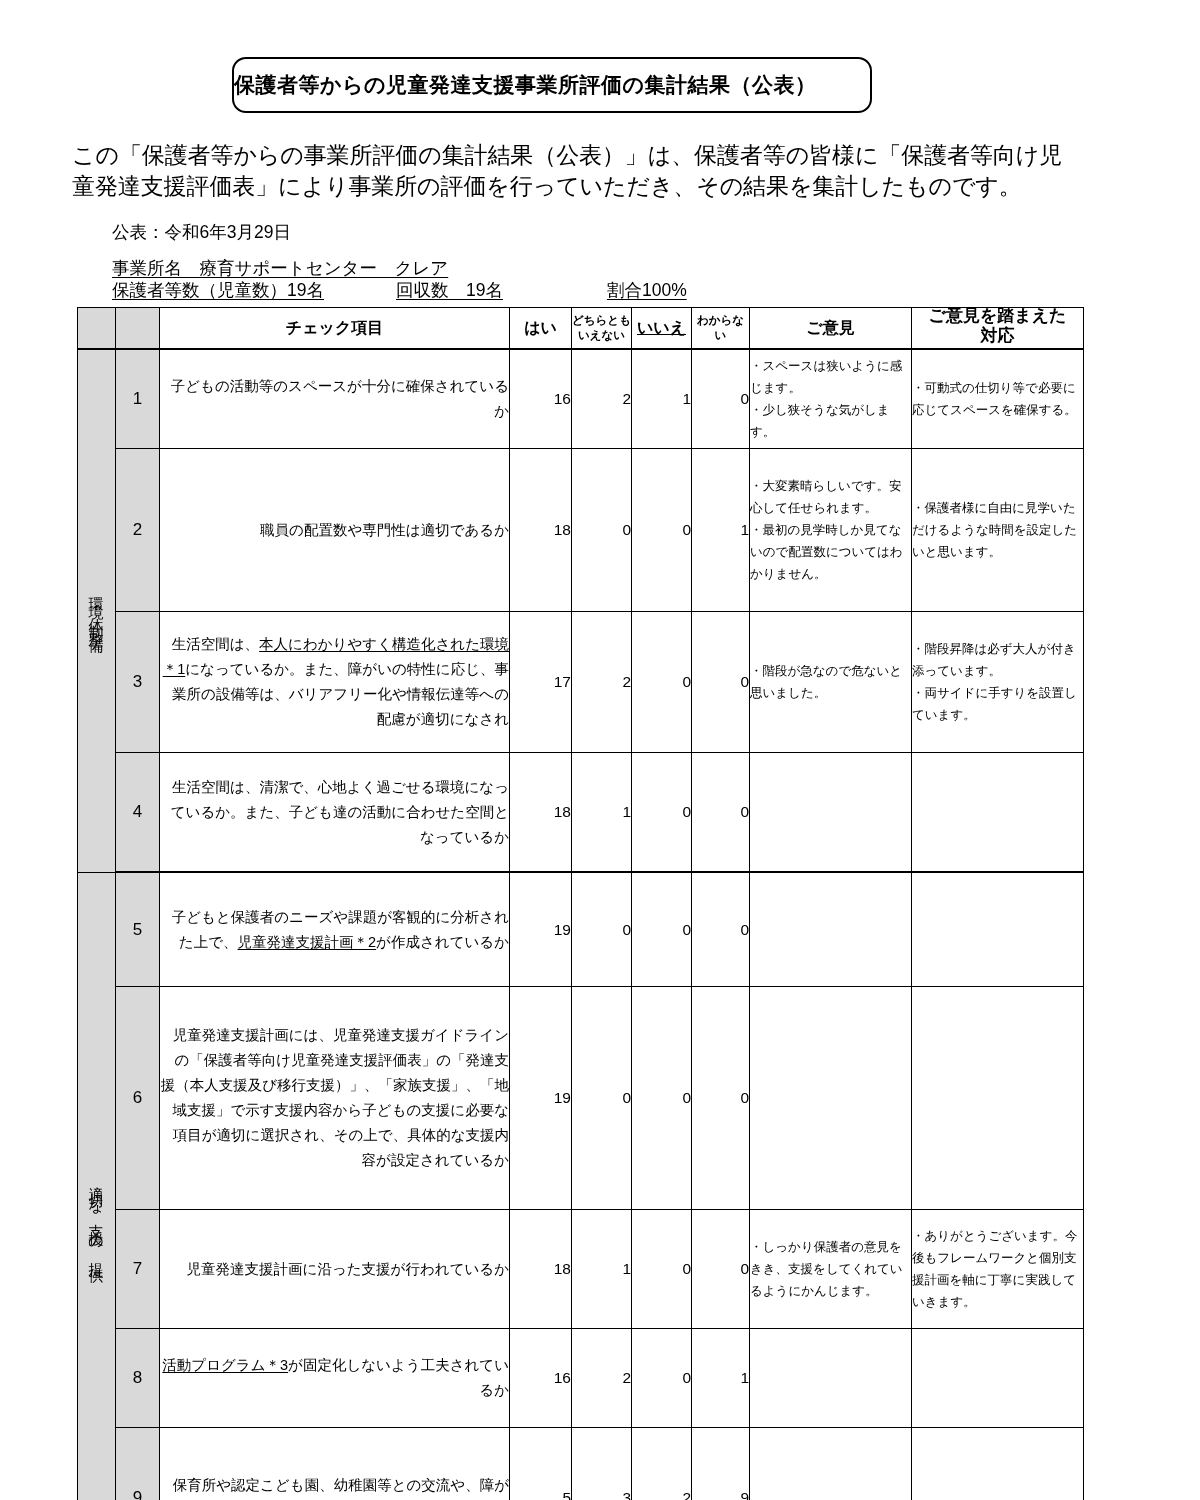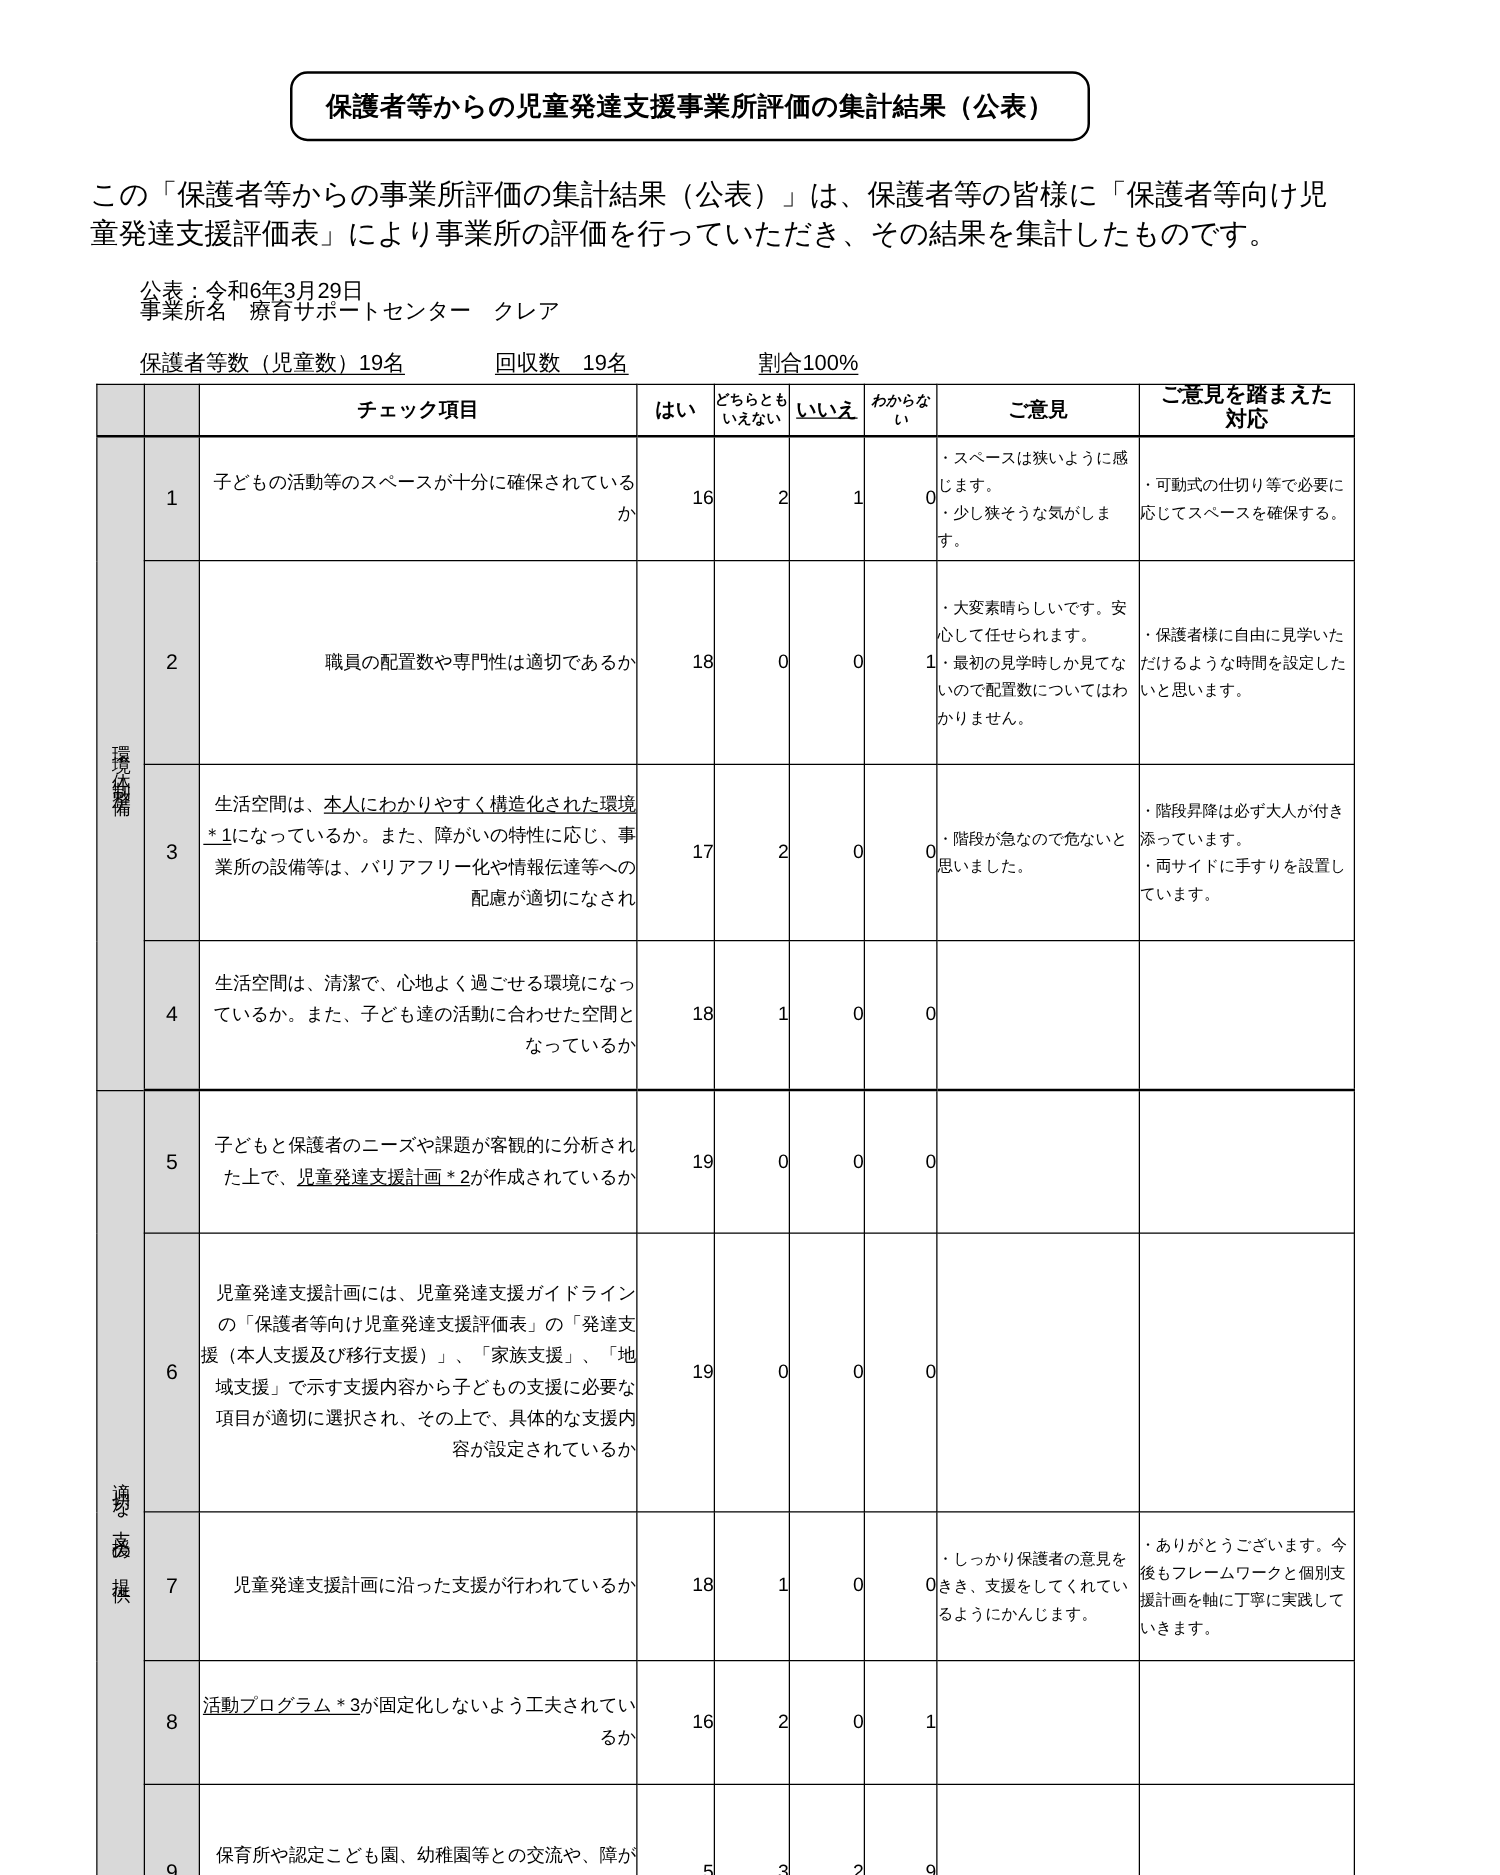--- a/index.html
+++ b/index.html
@@ -21,21 +21,21 @@
     position: absolute;
     left: 232px;
     top: 57px;
     width: 640px;
     height: 56px;
     border: 2px solid #000;
     border-radius: 14px;
     box-sizing: border-box;
     display: flex;
     align-items: center;
-    justify-content: center;
+    justify-content: flex-start;
     background: #fff;
   }
   .title-text {
     font-size: 21px;
     font-weight: bold;
     letter-spacing: 0.5px;
     white-space: nowrap;
   }
 
   
@@ -50,21 +50,21 @@
   }
 
   
   .meta {
     position: absolute;
     left: 112px;
     font-size: 17.5px;
     white-space: pre;
   }
   .meta-pub   { top: 220px; }
-  .meta-name  { top: 236px; text-underline-offset: 3px; }
+  .meta-name  { top: 256px; text-decoration: underline; text-underline-offset: 3px; }
   .meta-count { top: 278px; text-decoration: underline; text-underline-offset: 3px; }
   .meta-count .gap1 { display:inline-block; width: 72px; }
   .meta-count .gap2 { display:inline-block; width: 104px; }
 
   
   .tbl-wrap {
     position: absolute;
     left: 77px;
     top: 307px;
     width: 1006px;
@@ -99,21 +99,21 @@
     font-weight: bold;
     border-bottom: 2px solid #000;
   }
   td.hdr-blank {
     background: #d9d9d9;
   }
   td.hdr-item   { font-size: 16px; }
   td.hdr-yes    { font-size: 16px; }
   td.hdr-no     { font-size: 16px; text-decoration: underline; }
   td.hdr-nei    { font-size: 11.5px; line-height: 15px; margin-top: 34px; }
-  td.hdr-unk    { font-size: 11.5px; font-style: italic; }
+  td.hdr-unk    { font-size: 11.5px; }
   td.hdr-op     { font-size: 16px; }
   td.hdr-resp   { font-size: 17px; line-height: 20px; overflow: hidden; }
   td.hdr-resp .rtop { display:block; margin-top:-5px; }
 
   
   td.cat {
     background: #d9d9d9;
     text-align: center;
     vertical-align: middle;
     border-right: 2px solid #000;

